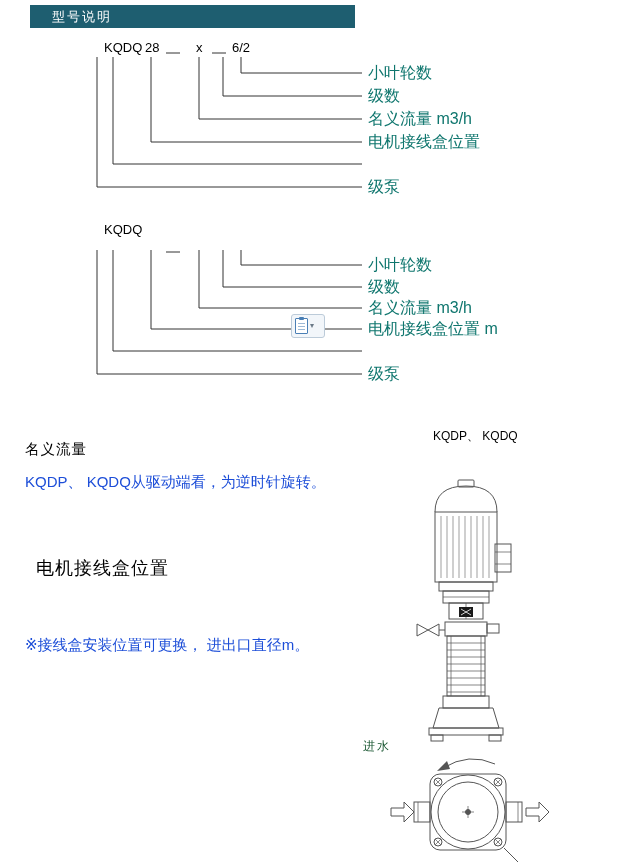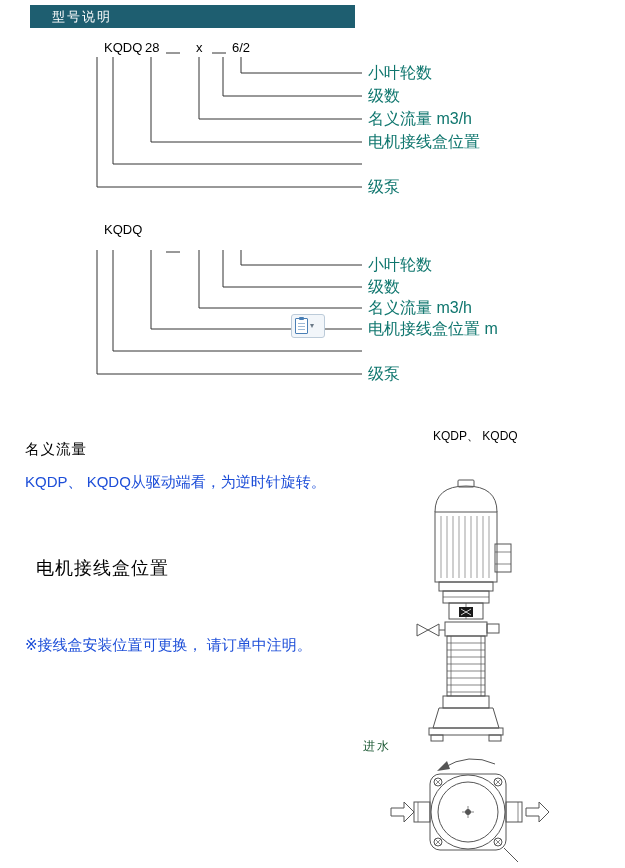--- a/index.html
+++ b/index.html
@@ -99,21 +99,21 @@
     <span class="clipboard"></span>
     <span class="chev">▾</span>
   </div>
 
   <div class="abs sec-title" style="left:25px;top:440px">名义流量</div>
   <div class="abs sec-body" style="left:25px;top:470px;width:345px">KQDP、 KQDQ从驱动端看，为逆时针旋转。</div>
 
   <div class="abs caption" style="left:433px;top:428px">KQDP、 KQDQ</div>
 
   <div class="abs sec-title2" style="left:28px;top:556px">电机接线盒位置</div>
-  <div class="abs sec-body" style="left:25px;top:633px;width:345px">※接线盒安装位置可更换， 请订单中注明。</div>
+  <div class="abs sec-body" style="left:25px;top:633px;width:345px">※接线盒安装位置可更换， 进出口直径m。</div>
 
   <div class="abs inlet" style="left:363px;top:738px">进水</div>
 
   <svg class="abs" style="left:405px;top:472px" width="135" height="280" viewBox="0 0 135 280" fill="none" stroke="#555" stroke-width="1">
 
     <rect x="53" y="8" width="16" height="7" rx="1"></rect>
 
     <path d="M30 40 Q30 14 61 14 Q92 14 92 40"></path>
 
     <rect x="30" y="40" width="62" height="70"></rect>

